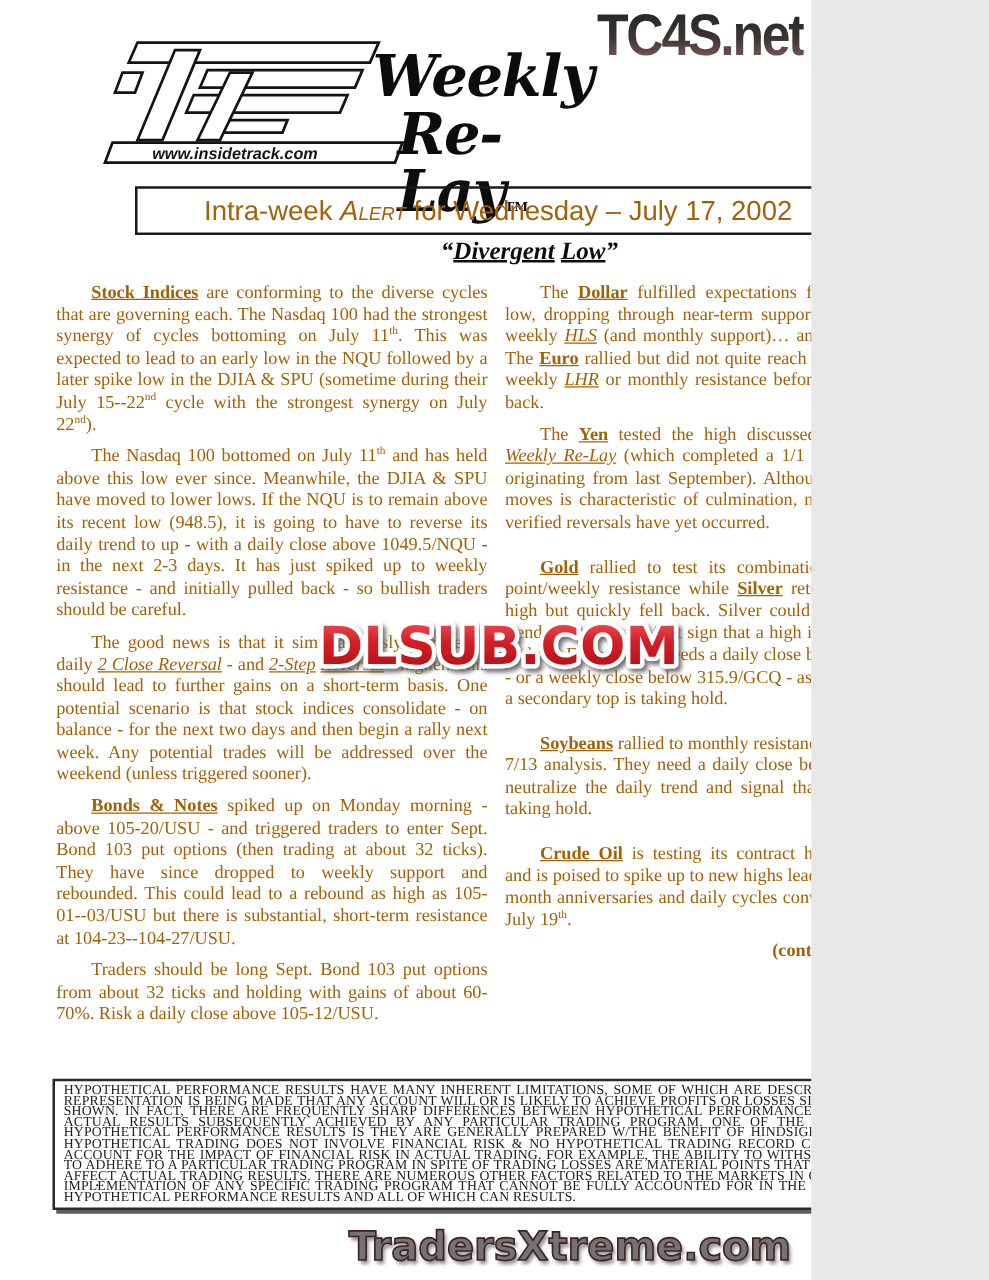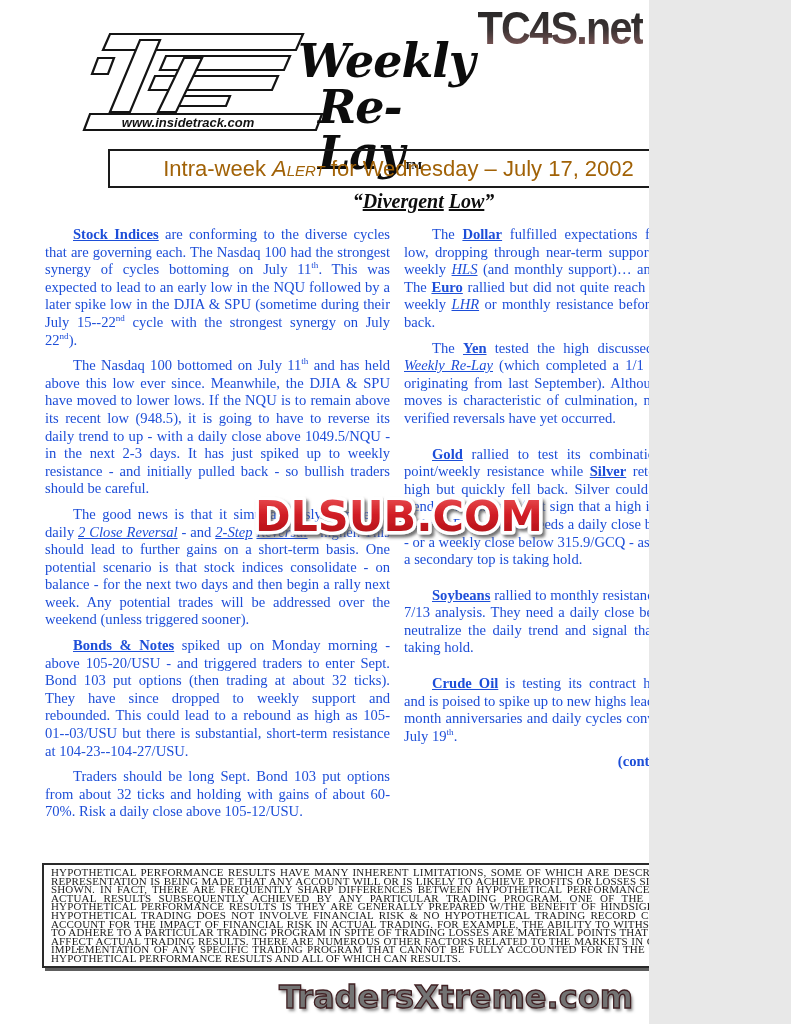--- a/index.html
+++ b/index.html
@@ -27,21 +27,21 @@
     display:flex;align-items:center;justify-content:center;
     font-family:"Liberation Sans",sans-serif;font-size:22px;color:#a16207;}
   .alert-word{font-style:italic;font-variant:small-caps;}
 
   
   .headline{position:absolute;left:0;top:190px;width:791px;text-align:center;
     font-size:20px;font-weight:bold;font-style:italic;color:#0d0d0d;padding-left:28px;}
   .headline .u{text-decoration:underline;}
 
   
-  .col{position:absolute;top:226px;font-size:14.6px;line-height:17.6px;text-align:justify;color:#1d4ed8;}
+  .col{position:absolute;top:226px;font-size:14.6px;line-height:17.6px;text-align:justify;color:#a16207;}
   .col-left{left:45px;width:345px;}
   .col-right{left:404px;width:348px;}
   .col p{margin:8px 0 0 0;text-indent:28px;}
   .col p:first-child{margin-top:0;}
   .col p.gap{margin-top:18px;}
   .col p.no-indent{text-indent:0;}
   .col p.right{text-align:right;}
   .b{font-weight:bold;}
   .u{text-decoration:underline;}
   .i{font-style:italic;}

